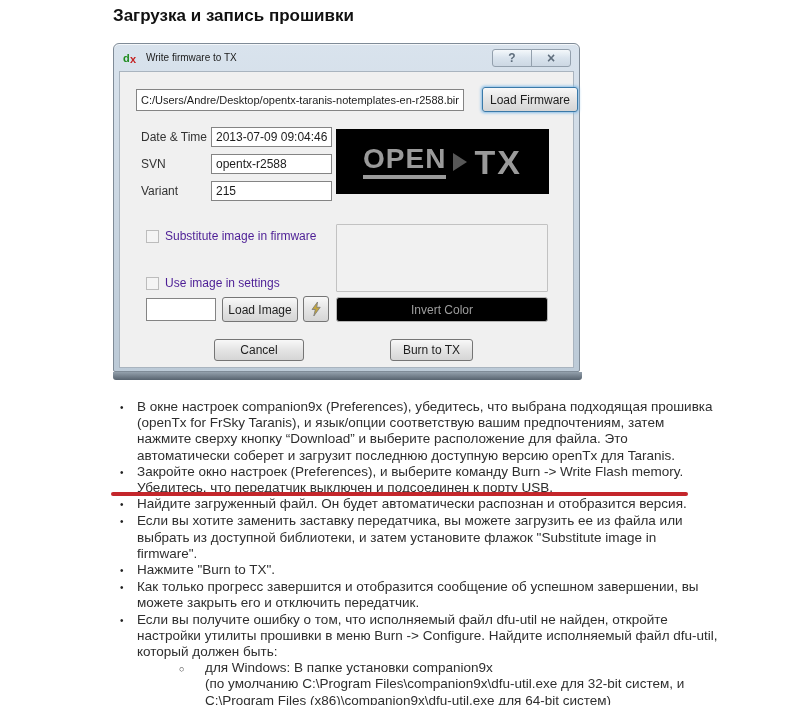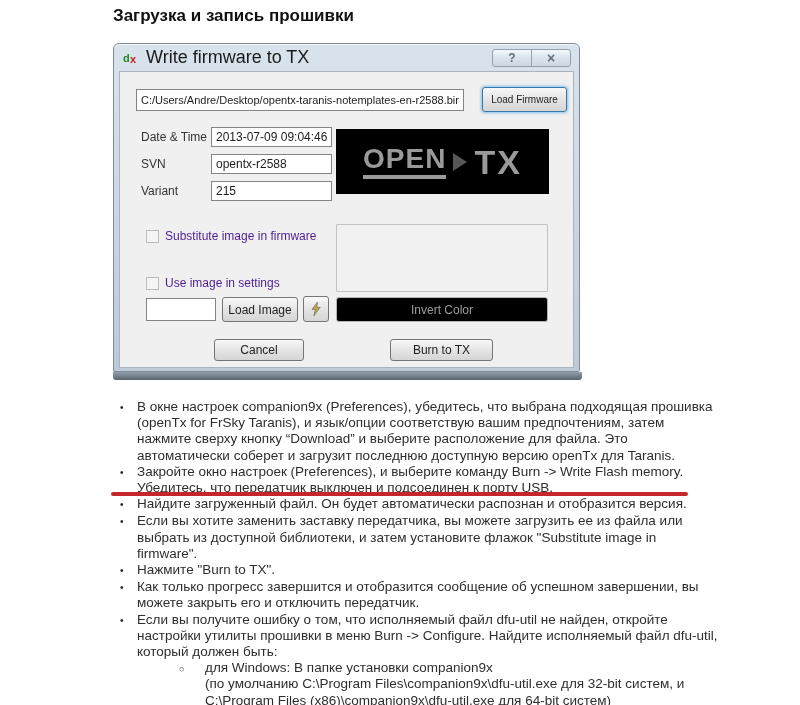--- a/index.html
+++ b/index.html
@@ -17,21 +17,21 @@
   .window {
     position:absolute; left:113px; top:43px; width:467px; height:329px;
     background:linear-gradient(180deg,#d9e3ed,#bccad7);
     border:1px solid #7f8b97; border-radius:6px 6px 2px 2px;
     box-shadow:inset 0 1px 0 rgba(255,255,255,.7);
   }
   .titlebar {
     height:27px; display:flex; align-items:center; padding:0 8px 0 9px;
   }
   .app-icon { width:17px; height:16px; margin-right:6px; flex:0 0 17px; }
-  .win-title { font-size:18px; color:#1b1b1b; flex:1; }
+  .win-title { font-size:10px; color:#1b1b1b; flex:1; }
   .tb-group { display:flex; }
   .tb-btn {
     width:40px; height:18px; display:flex; align-items:center; justify-content:center;
     background:linear-gradient(#f4f8fb,#d9e3ed 50%,#ccd7e3);
     border:1px solid #93a0ad; color:#5f6e7d; cursor:default;
   }
   .tb-btn.first { border-radius:3px 0 0 3px; }
   .tb-btn.last  { border-radius:0 3px 3px 0; margin-left:-1px; }
   .tb-glyph-help { font-size:12px; font-weight:bold; }
   .tb-glyph-close { font-size:14px; font-weight:bold; line-height:1; }
@@ -53,21 +53,21 @@
     background:linear-gradient(#f8f8f8,#e6e6e6 45%,#d5d5d5);
     border:1px solid #757575; border-radius:3px;
     font-size:12px; color:#1e1e1e; cursor:default;
   }
   .btn-default {
     border:1px solid #3a79a8; box-shadow:0 0 3px 1px #85bce6;
   }
   .btn-disabled {
     background:#000000; border:1px solid #b5b5b5; color:#9d9d9d; box-shadow:none;
   }
-  .load-firmware { left:362px; top:15px; width:85px; height:25px; font-size:10px; }
+  .load-firmware { left:362px; top:15px; width:96px; height:25px; font-size:12px; }
 
   .fld-label { font-size:12px; color:#333; }
   .lbl-datetime { left:21px; top:58px; }
   .lbl-svn      { left:21px; top:85px; }
   .lbl-variant  { left:21px; top:112px; }
   .fld-input { height:20px; width:121px; font-size:12px; padding:0 4px; }
   .in-datetime { left:91px; top:55px; }
   .in-svn      { left:91px; top:82px; }
   .in-variant  { left:91px; top:109px; }
 
@@ -95,21 +95,21 @@
 
   .preview { left:216px; top:152px; width:212px; height:68px;
     background:#f1f1f1; border:1px solid #c2c2c2; border-radius:1px; }
 
   .img-path-input { left:26px; top:226px; width:70px; height:23px; font-size:11px; padding:0 3px; }
   .load-image { left:102px; top:225px; width:76px; height:25px; }
   .wand-btn   { left:183px; top:224px; width:26px; height:26px; }
   .invert     { left:216px; top:225px; width:212px; height:25px; }
 
   .cancel { left:94px;  top:267px; width:90px; height:22px; }
-  .burn   { left:270px; top:267px; width:103px; height:22px; }
+  .burn   { left:270px; top:267px; width:83px; height:22px; }
 
   .window-edge {
     position:absolute; left:113px; top:372px; width:469px; height:8px;
     background:linear-gradient(#93a0ac,#57636f); border-radius:0 0 3px 3px;
   }
 
   
   .doc {
     position:absolute; left:120px; top:399px; width:600px;
     font-size:13.5px; line-height:16.2px; color:#2e2e2e;

